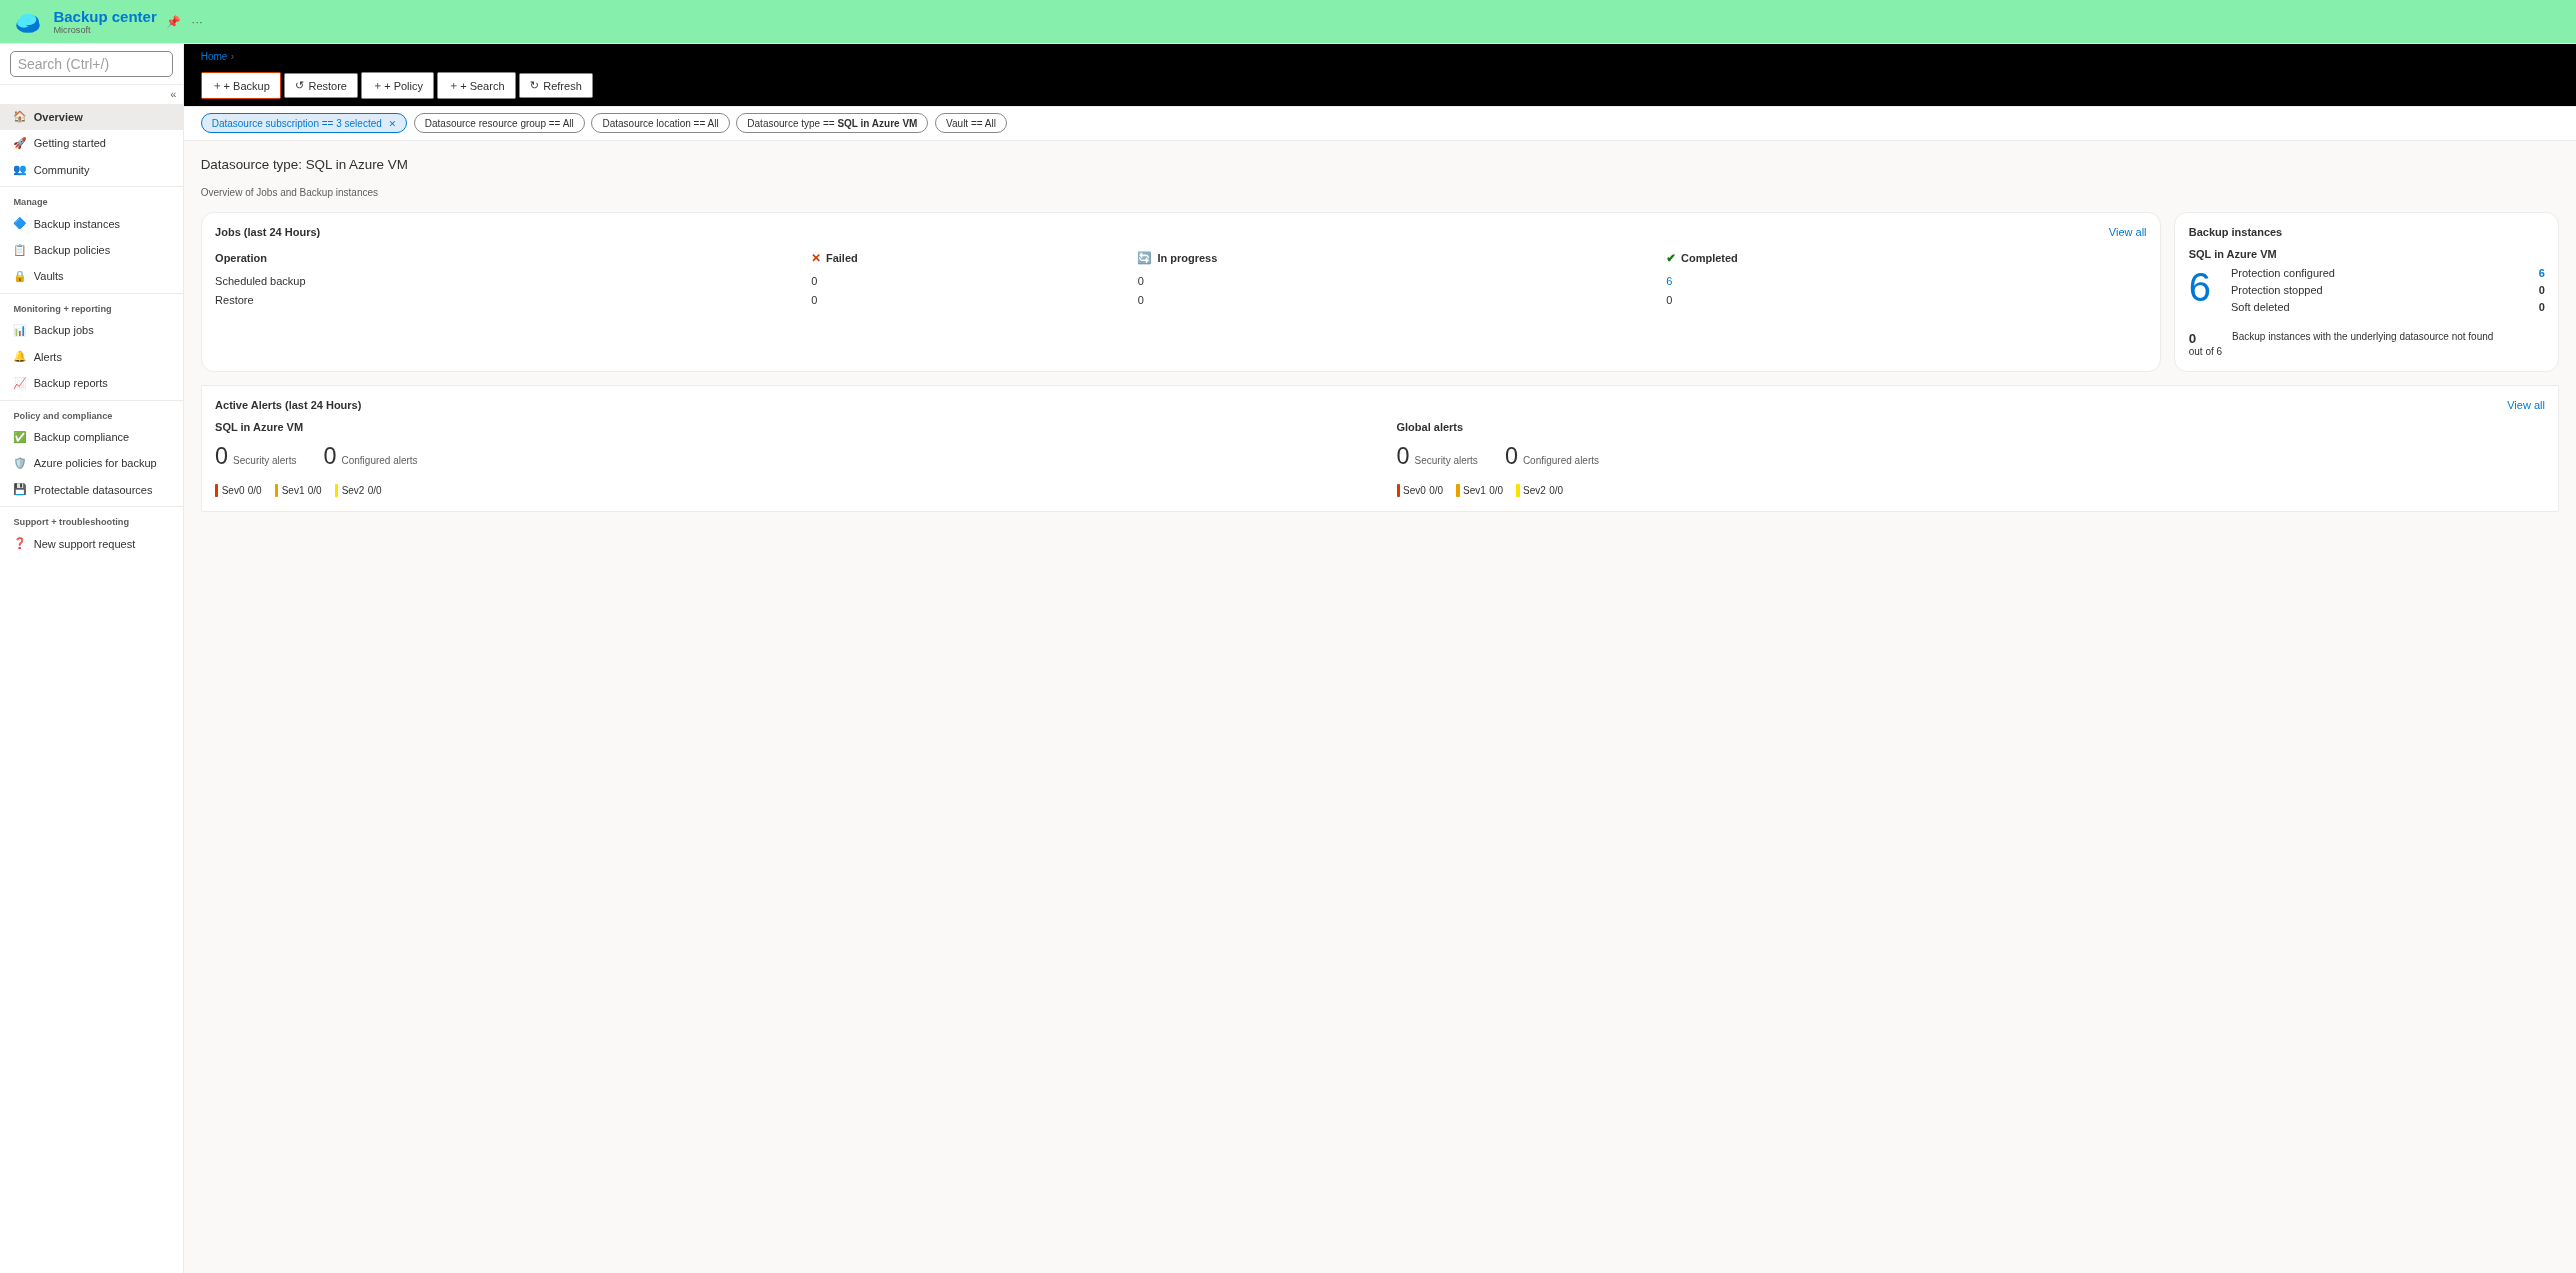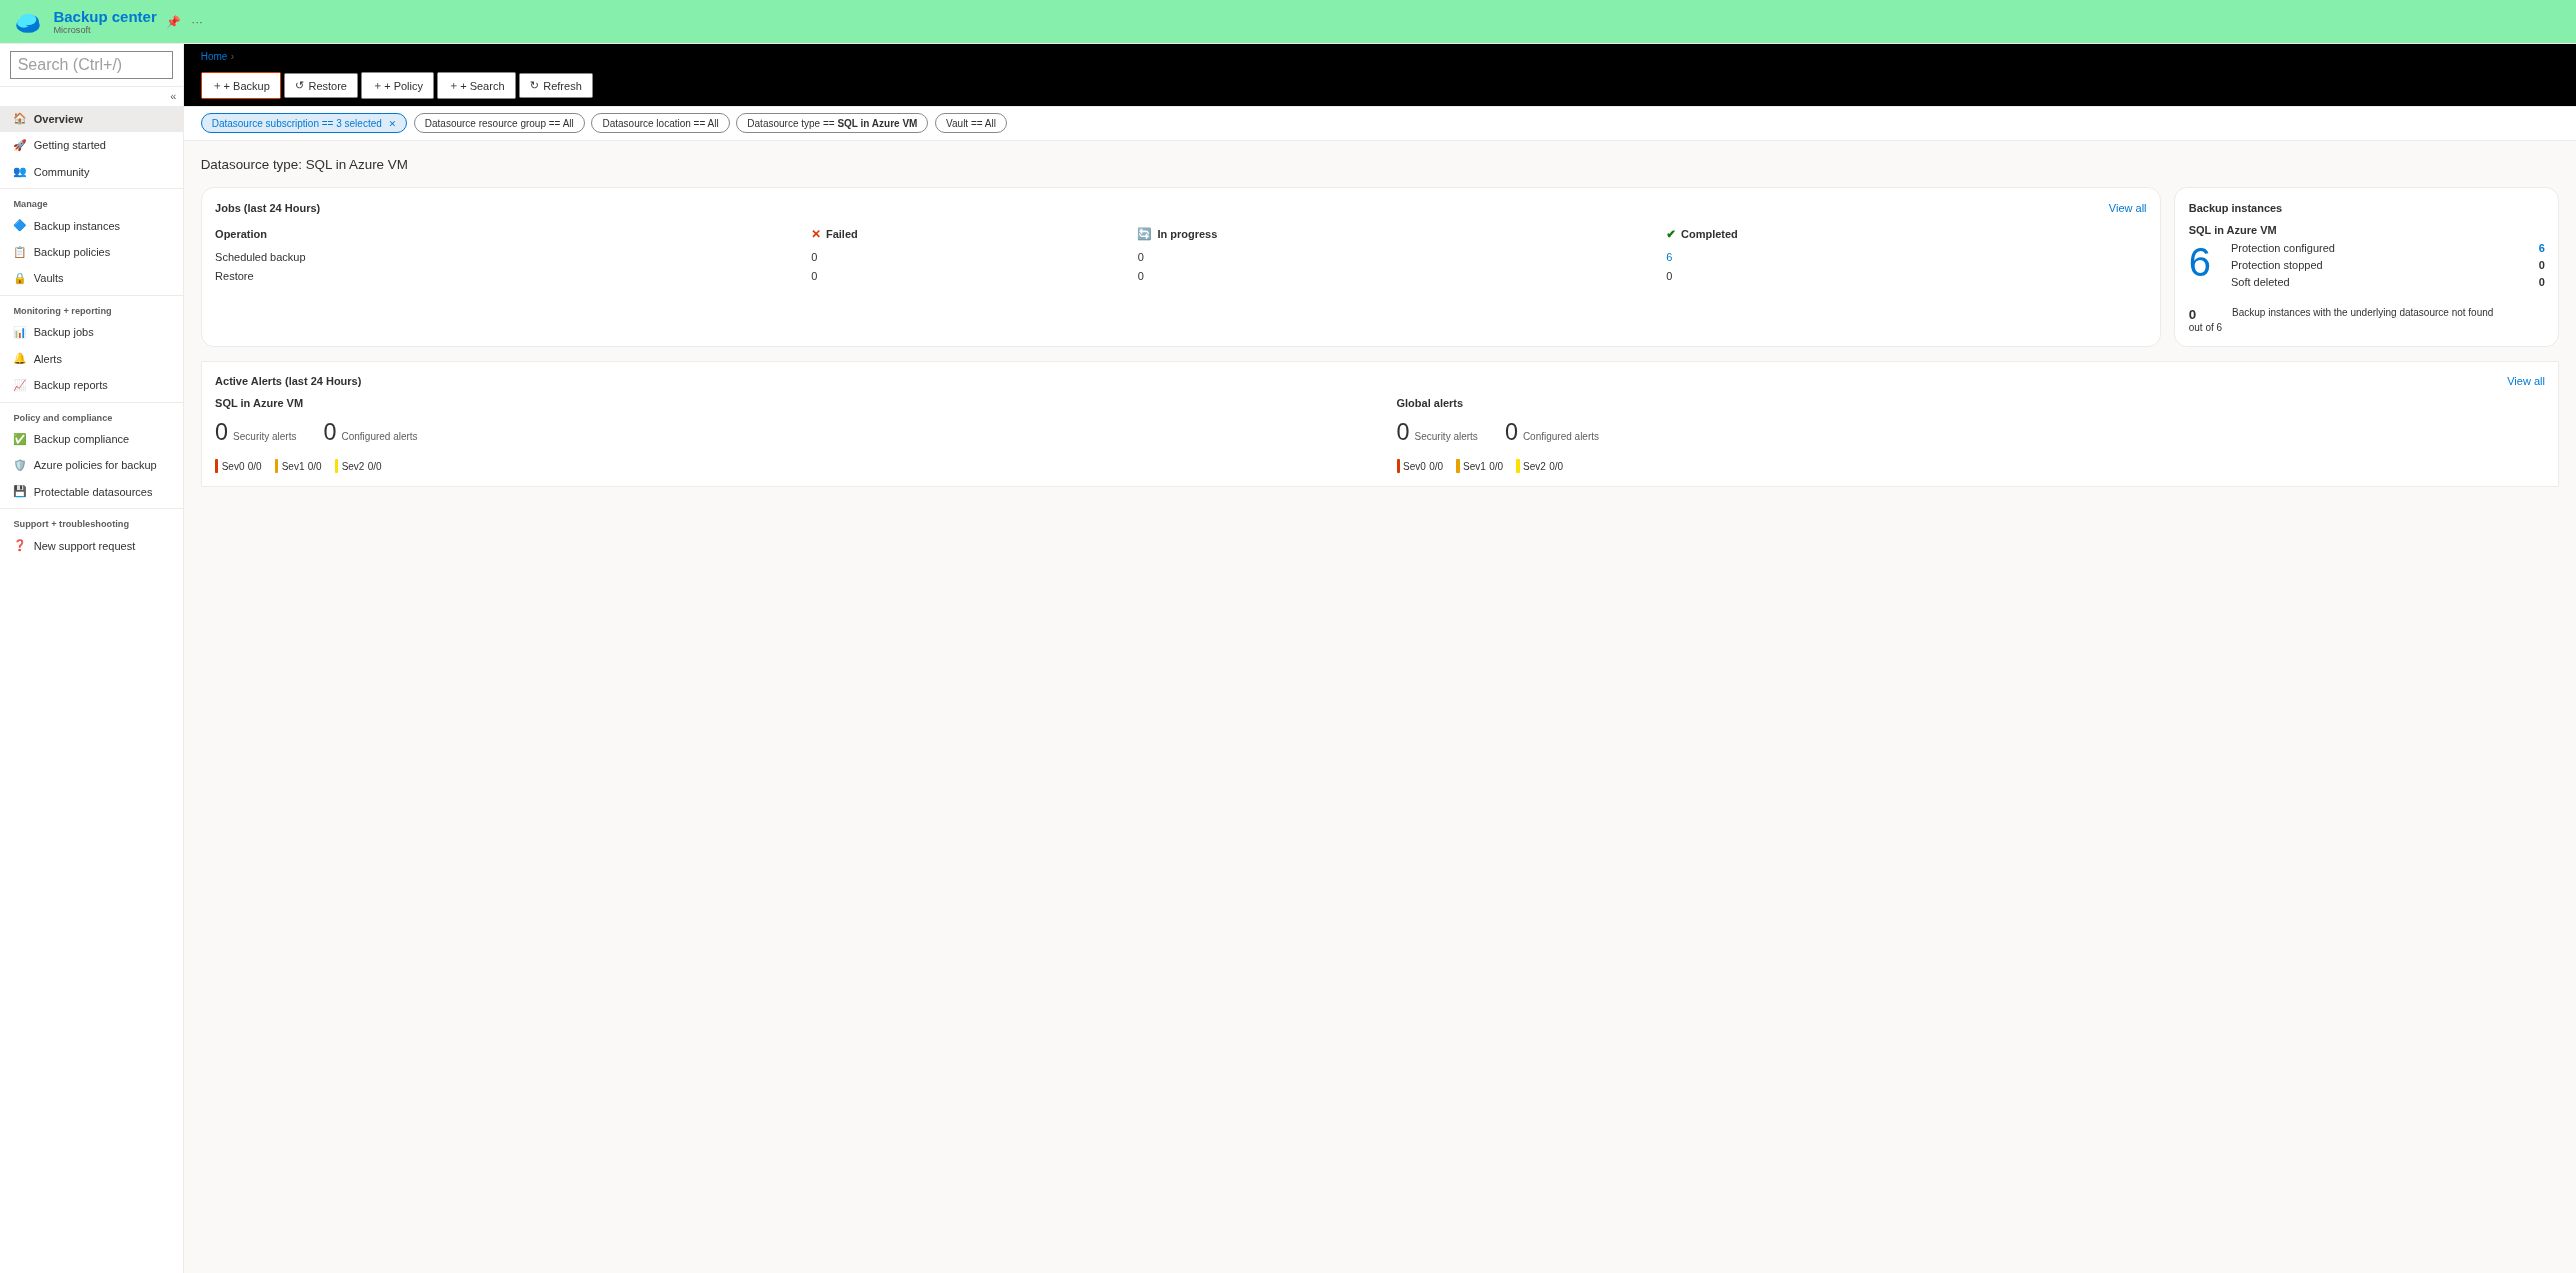--- a/index.html
+++ b/index.html
@@ -11,21 +11,21 @@
     .app-subtitle { font-size: 9.2px; color: #605e5c; }
     .title-group { display: flex; flex-direction: column; }
     .pin-icon, .more-icon { color: #605e5c; cursor: pointer; font-size: 11.7px; }
 
     
     .main-layout { display: flex; flex: 1; overflow: hidden; }
 
     
     .sidebar { width: 184px; background: white; border-right: 0.8px solid #edebe9; overflow-y: auto; display: flex; flex-direction: column; }
     .sidebar-search { padding: 6.7px 10px; border-bottom: 0.8px solid #edebe9; }
-    .sidebar-search input { width: 100%; border: 0.8px solid #8a8886; border-radius: 0; padding: 4.2px 6.7px; font-size: 16px; color: #323130; }
+    .sidebar-search input { width: 100%; border: 0.8px solid #8a8886; border-radius: 5px; padding: 4.2px 6.7px; font-size: 14px; color: #323130; }
     .sidebar-search input::placeholder { color: #a19f9d; }
     .sidebar-collapse { padding: 3.3px 6.7px; color: #605e5c; cursor: pointer; display: flex; justify-content: flex-end; }
     .nav-item { display: flex; align-items: center; gap: 6.7px; padding: 6.7px 13.4px; cursor: pointer; color: #323130; font-size: 11px; }
     .nav-item.active { background: #edebe9; font-weight: 600; }
     .nav-section-label { padding: 10px 13.4px 3.3px; font-size: 9.2px; font-weight: 600; color: #605e5c; text-transform: none; border-top: 0.8px solid #edebe9; margin-top: 3.3px; }
 
     
     .content { flex: 1; overflow-y: auto; background: #faf9f8; }
     .content-header { background: #000000; border-bottom: 0.8px solid #edebe9; padding: 0 16.7px; }
     .breadcrumb-bar { padding: 6.7px 0 3.3px; font-size: 10px; color: #0078d4; display: flex; align-items: center; gap: 3.3px; }
@@ -235,20 +235,21 @@
         <span>Datasource type == <strong>SQL in Azure VM</strong></span>
       </div>
       <div class="filter-chip default">
         <span>Vault == All</span>
       </div>
     </div>
 
 
     <div class="content-body">
       <div class="datasource-title">Datasource type: SQL in Azure VM</div>
+      <div class="datasource-subtitle">Overview of Jobs and Backup instances</div>
 
       <div class="cards-row">
 
         <div class="card">
           <div class="card-title">
             <span>Jobs (last 24 Hours)</span>
             <a class="view-all-link" href="#">View all</a>
           </div>
           <table class="jobs-table">
             <thead>

